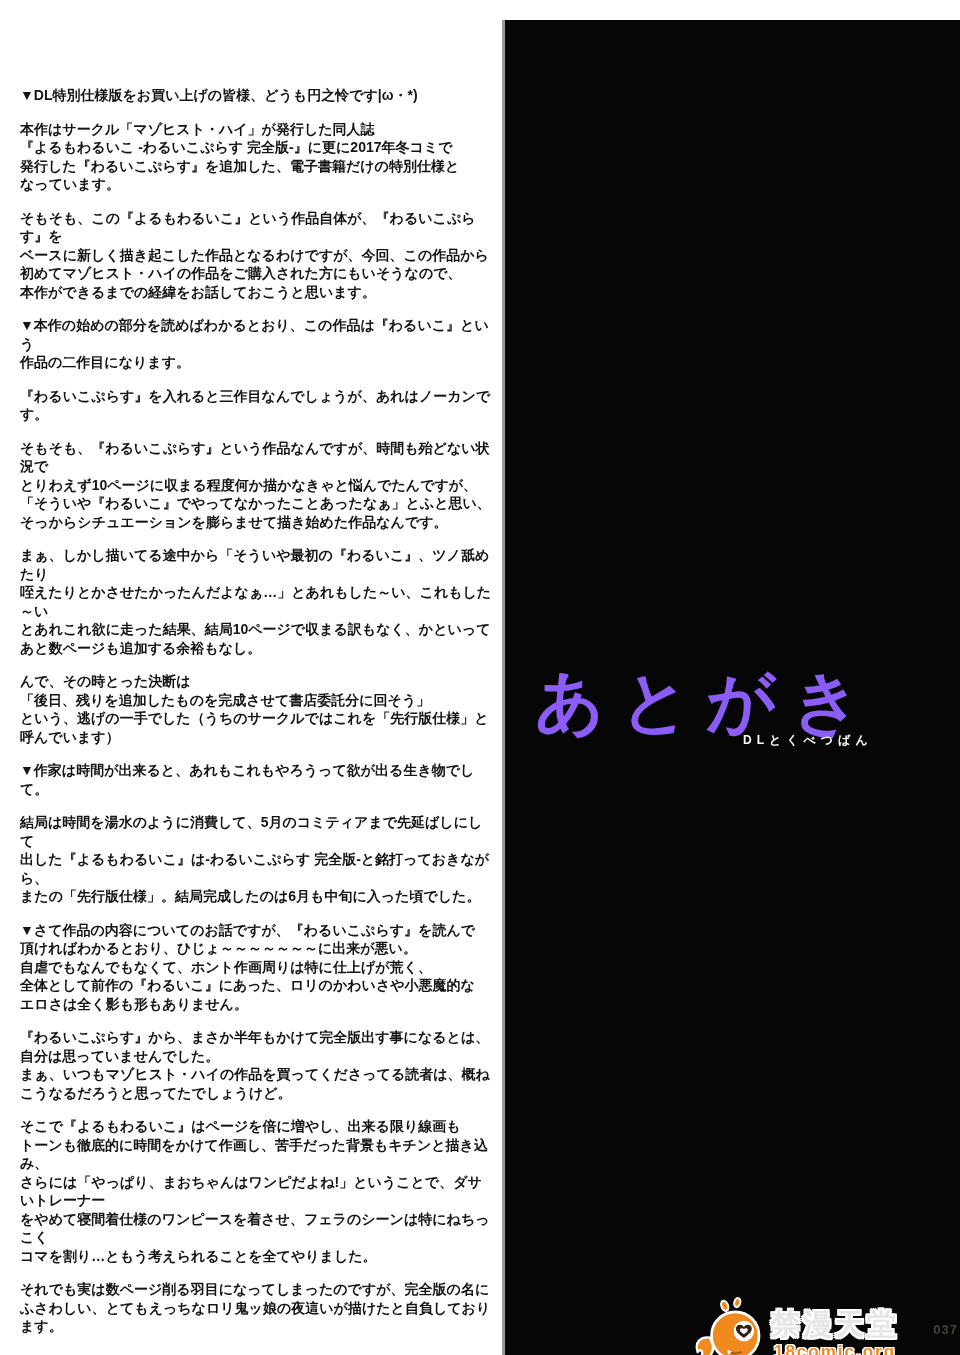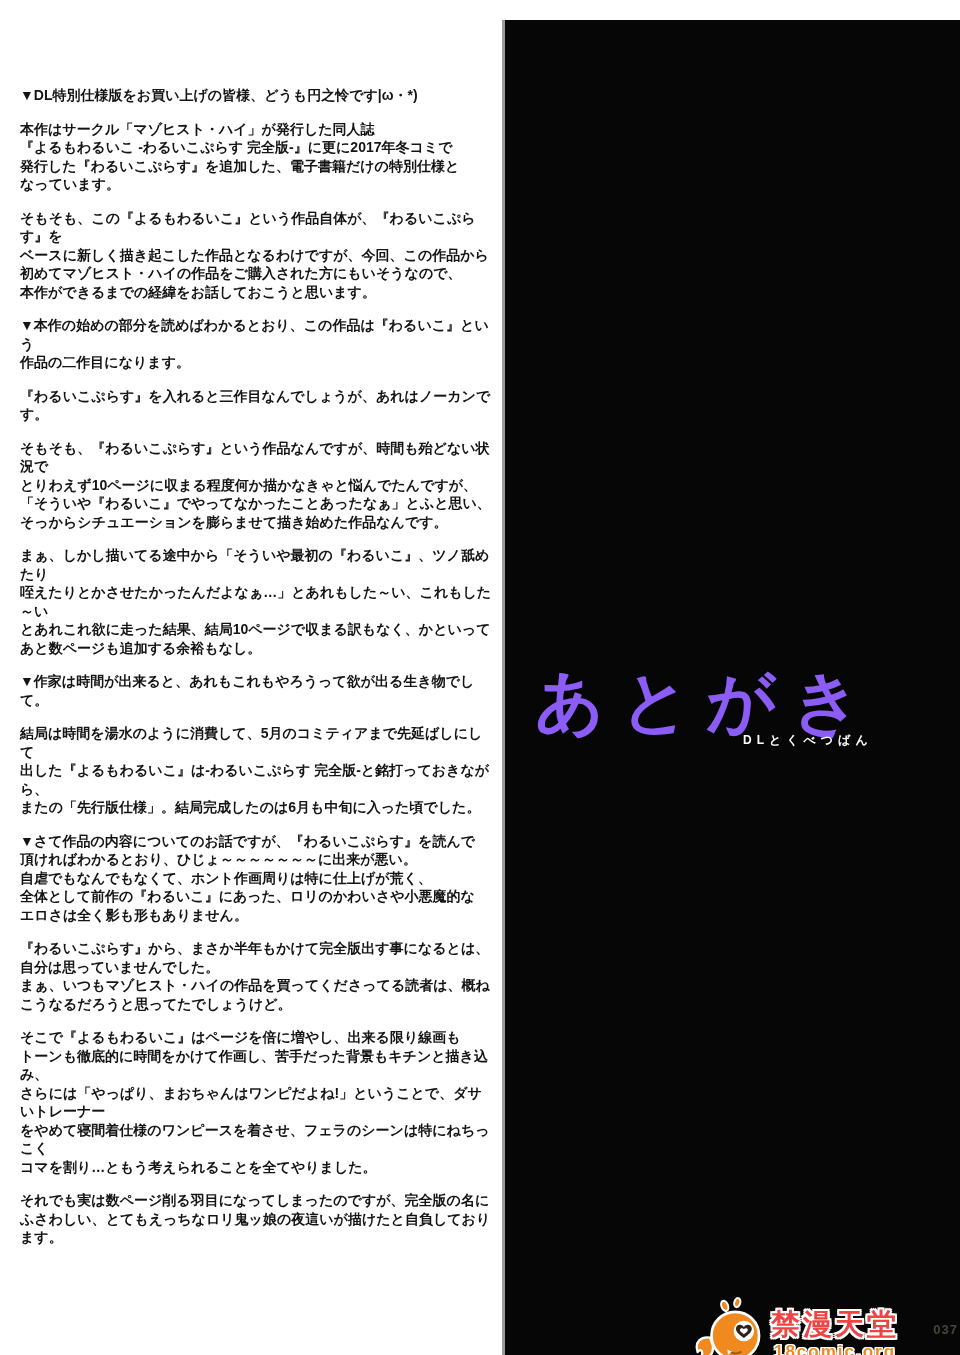--- a/index.html
+++ b/index.html
@@ -74,21 +74,21 @@
     left: 188px; bottom: 6px;
     display: flex;
     align-items: center;
     gap: 4px;
   }
   .wm-text { text-align: center; }
   .wm-site-name {
     font-size: 29px;
     font-weight: 700;
     letter-spacing: 3px;
-    color: #ef4444;
+    color: #e5e5e5;
     text-shadow:
       -2px 0 0 #fff, 2px 0 0 #fff, 0 -2px 0 #fff, 0 2px 0 #fff,
       -2px -2px 0 #fff, 2px -2px 0 #fff, -2px 2px 0 #fff, 2px 2px 0 #fff;
     white-space: nowrap;
   }
   .wm-site-url {
     margin-top: -3px;
     font-size: 17px;
     font-weight: 700;
     letter-spacing: 2px;
@@ -126,20 +126,24 @@
 作品の二作目になります。</p>
     <p class="para">『わるいこぷらす』を入れると三作目なんでしょうが、あれはノーカンです。</p>
     <p class="para">そもそも、『わるいこぷらす』という作品なんですが、時間も殆どない状況で
 とりわえず10ページに収まる程度何か描かなきゃと悩んでたんですが、
 「そういや『わるいこ』でやってなかったことあったなぁ」とふと思い、
 そっからシチュエーションを膨らませて描き始めた作品なんです。</p>
     <p class="para">まぁ、しかし描いてる途中から「そういや最初の『わるいこ』、ツノ舐めたり
 咥えたりとかさせたかったんだよなぁ…」とあれもした～い、これもした～い
 とあれこれ欲に走った結果、結局10ページで収まる訳もなく、かといって
 あと数ページも追加する余裕もなし。</p>
+    <p class="para">んで、その時とった決断は
+「後日、残りを追加したものを完成させて書店委託分に回そう」
+という、逃げの一手でした（うちのサークルではこれを「先行版仕様」と
+呼んでいます）</p>
     <p class="para">▼作家は時間が出来ると、あれもこれもやろうって欲が出る生き物でして。</p>
     <p class="para">結局は時間を湯水のように消費して、5月のコミティアまで先延ばしにして
 出した『よるもわるいこ』は-わるいこぷらす 完全版-と銘打っておきながら、
 またの「先行版仕様」。結局完成したのは6月も中旬に入った頃でした。</p>
     <p class="para">▼さて作品の内容についてのお話ですが、『わるいこぷらす』を読んで
 頂ければわかるとおり、ひじょ～～～～～～～に出来が悪い。
 自虐でもなんでもなくて、ホント作画周りは特に仕上げが荒く、
 全体として前作の『わるいこ』にあった、ロリのかわいさや小悪魔的な
 エロさは全く影も形もありません。</p>
     <p class="para">『わるいこぷらす』から、まさか半年もかけて完全版出す事になるとは、

